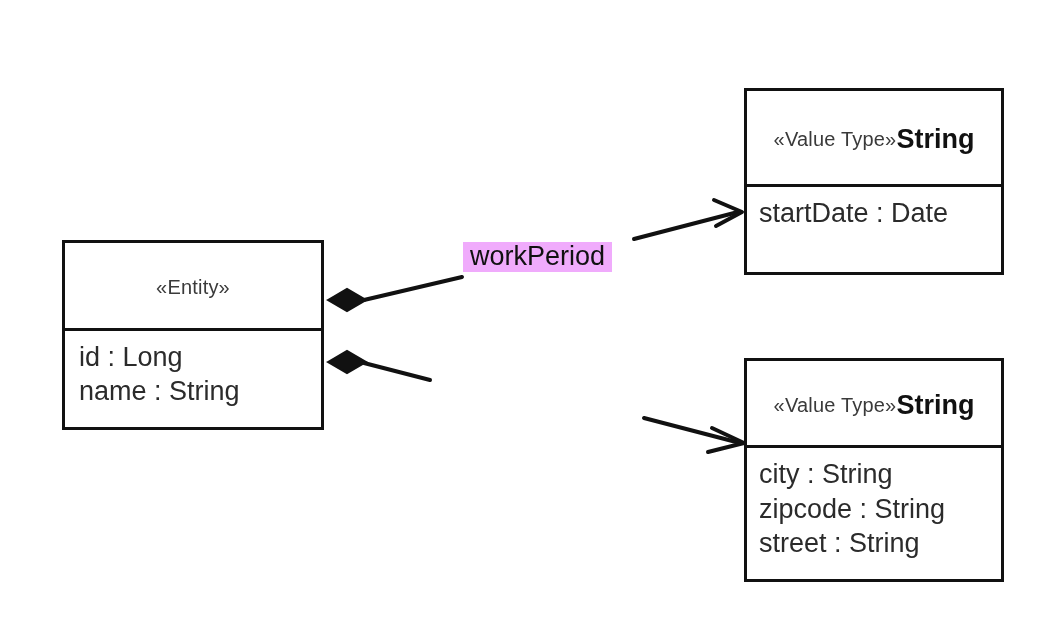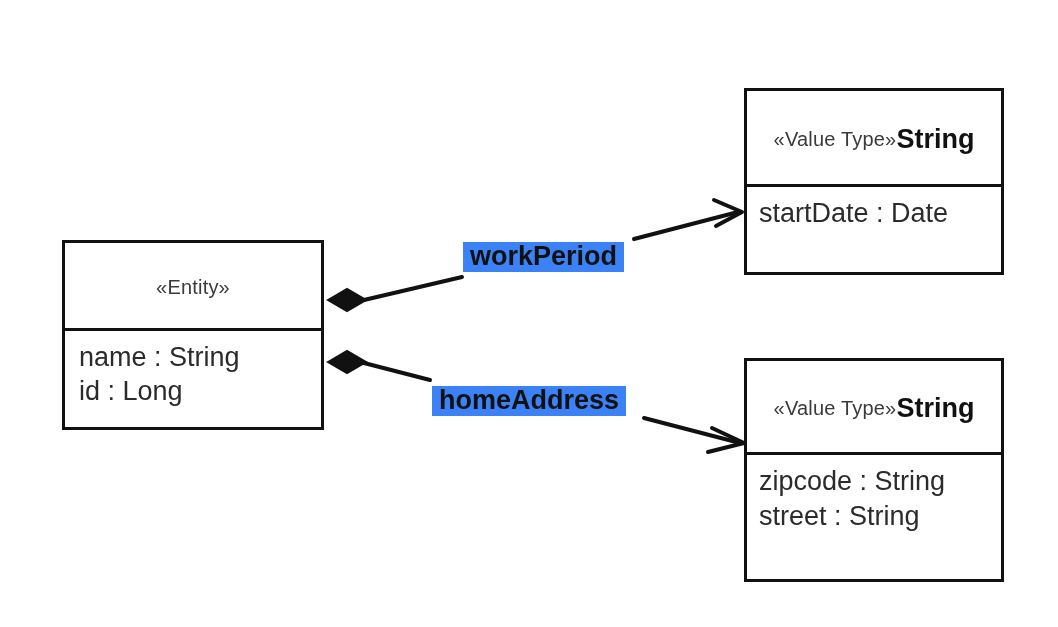--- a/index.html
+++ b/index.html
@@ -63,23 +63,23 @@
   }
   .attr {
     font-size: 27px;
     color: #2b2b2b;
     line-height: 1.28;
     white-space: nowrap;
   }
   .edge-label {
     position: absolute;
     font-size: 27px;
-    font-weight: bold;
+    font-weight: normal;
     color: #111111;
-    background: #3b82f6;
+    background: #f0abfc;
     white-space: nowrap;
     padding: 0 7px;
     line-height: 1.1;
   }
 </style>
 </head>
 <body>
 
 <div id="canvas">
 
@@ -98,43 +98,43 @@
       <line x1="644" y1="418" x2="740" y2="443" stroke="#111111" stroke-width="4" stroke-linecap="round"></line>
       <polyline points="712,428 744,443 708,452" fill="none" stroke="#111111" stroke-width="4" stroke-linecap="round" stroke-linejoin="round"></polyline>
     </g>
   </svg>
 
   <div class="uml-class" style="left:62px; top:240px; width:262px; height:190px;">
     <div class="class-header" style="height:93px;align-items:center;">
       <div class="stereotype">«Entity»</div>
     </div>
     <div class="class-attrs">
+      <div class="attr">id : Long</div>
       <div class="attr">name : String</div>
-      <div class="attr">id : Long</div>
     </div>
   </div>
 
   <div class="uml-class" style="left:744px; top:88px; width:260px; height:187px;">
     <div class="class-header" style="height:96px;">
       <div class="stereotype">«Value Type»</div>
       <div class="class-name">String</div>
     </div>
     <div class="class-attrs" style="padding-left:12px;">
       <div class="attr">startDate : Date</div>
     </div>
   </div>
 
   <div class="uml-class" style="left:744px; top:358px; width:260px; height:224px;">
     <div class="class-header" style="height:94px;">
       <div class="stereotype">«Value Type»</div>
       <div class="class-name">String</div>
     </div>
     <div class="class-attrs" style="padding-left:12px;">
+      <div class="attr">city : String</div>
       <div class="attr">zipcode : String</div>
       <div class="attr">street : String</div>
     </div>
   </div>
 
   <div class="edge-label" style="left:463px; top:242px;">workPeriod</div>
 
-  <div class="edge-label" style="left:432px; top:386px;">homeAddress</div>
 
 </div>
 
 </body></html>

